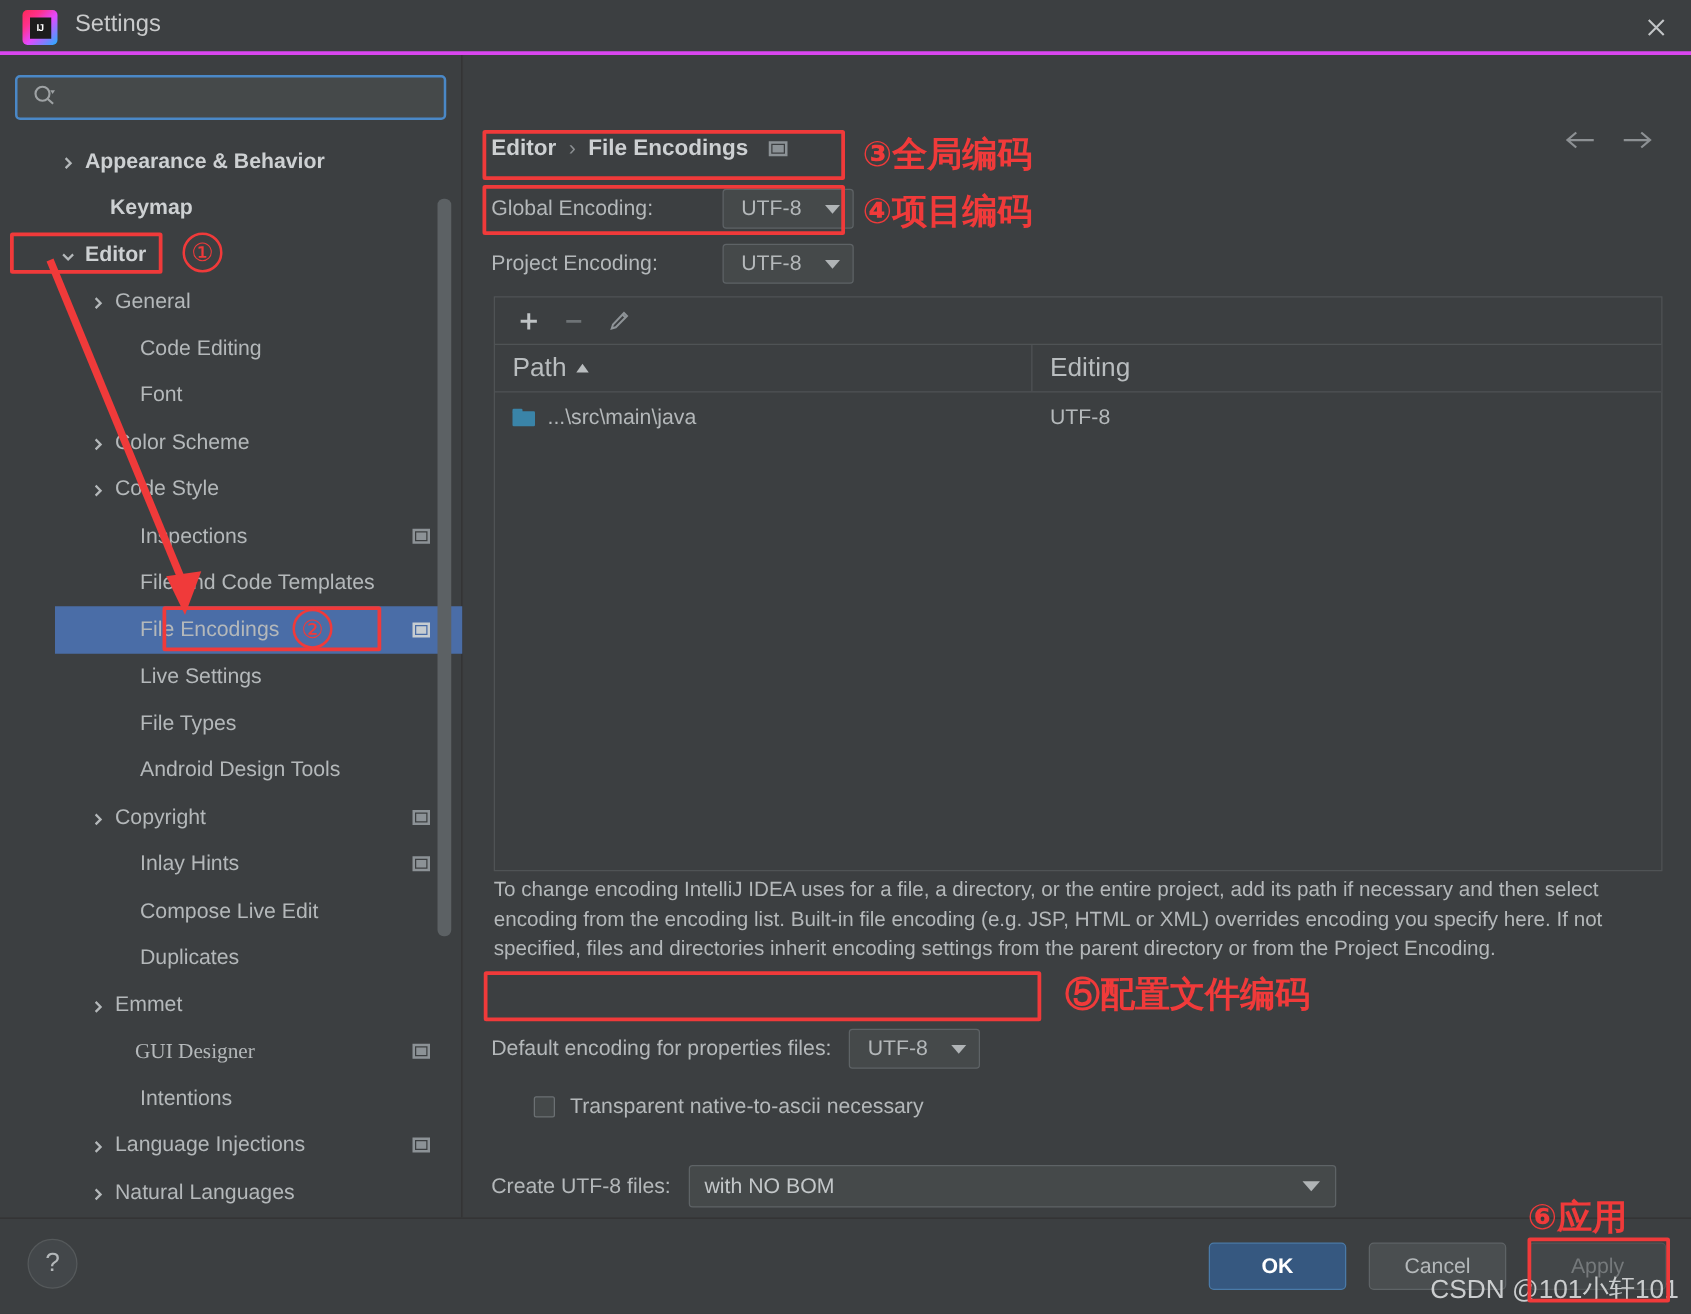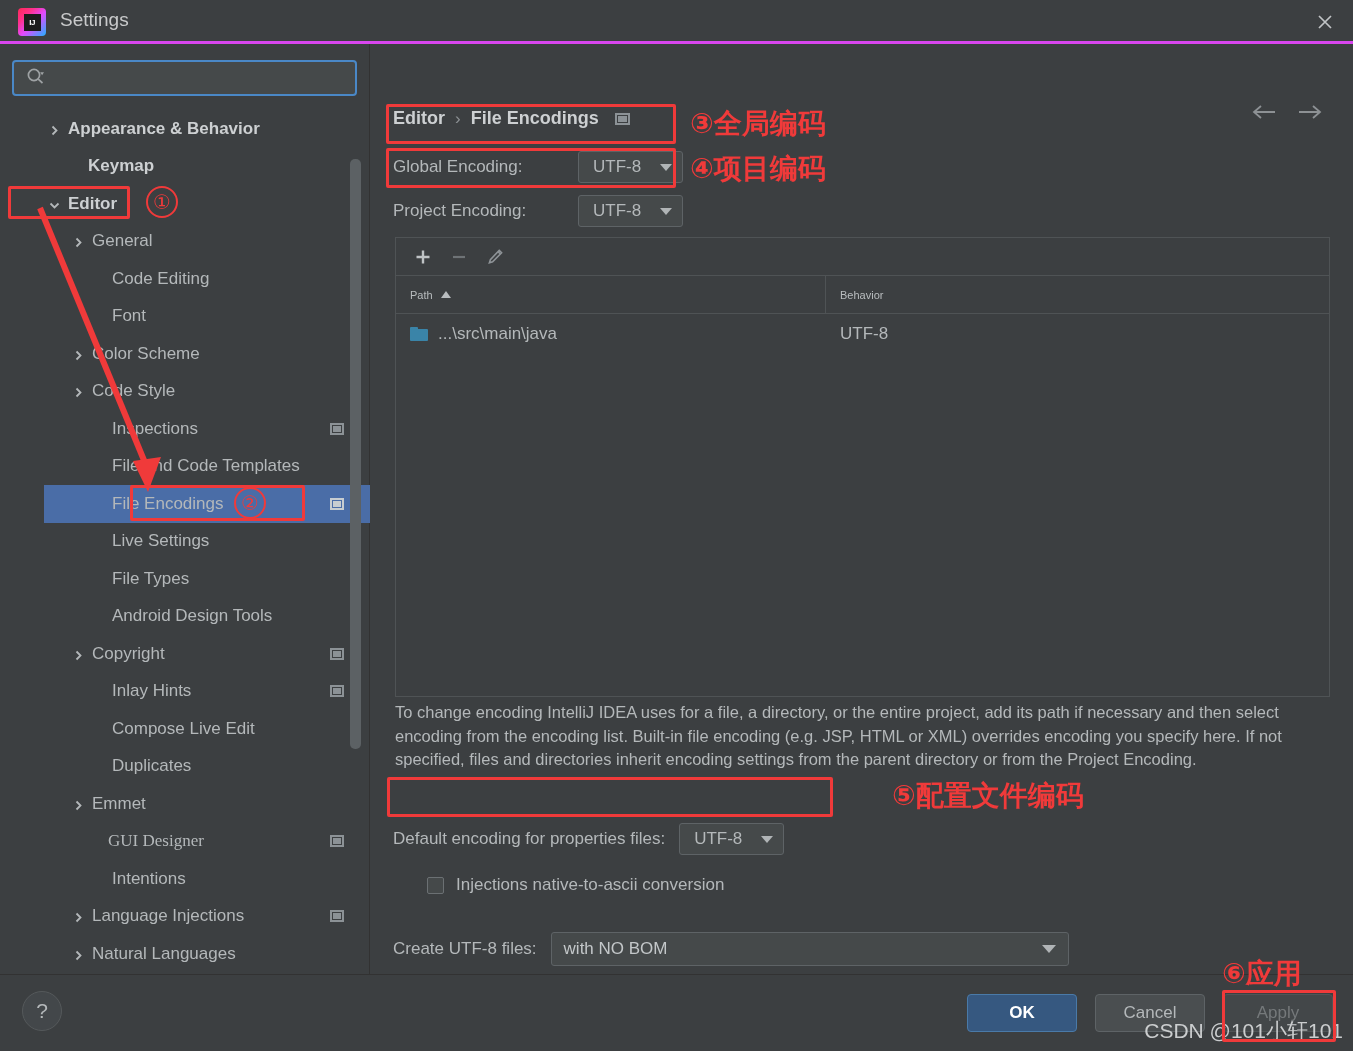--- a/index.html
+++ b/index.html
@@ -167,21 +167,21 @@
     width: 30px; height: 28px; display: flex; align-items: center; justify-content: center;
     cursor: pointer;
   }
   .tbl-head {
     height: 38px; display: flex; align-items: stretch;
     border-bottom: 1px solid #4f5355;
     background: #3c3f41;
   }
   .th {
     display: flex; align-items: center; gap: 8px;
-    color: #b9bdbf; font-size: 11px; padding-left: 14px;
+    color: #b9bdbf; font-size: 21px; padding-left: 14px;
   }
   .th.path { width: 430px; border-right: 1px solid #4f5355; }
   .th.enc { flex: 1; }
   .sort-caret {
     width: 0; height: 0;
     border-left: 5px solid transparent; border-right: 5px solid transparent;
     border-bottom: 7px solid #b9bdbf;
   }
   .tbl-row { height: 40px; display: flex; align-items: center; }
   .td.path { width: 430px; display: flex; align-items: center; gap: 10px; padding-left: 14px; }
@@ -493,21 +493,21 @@
             <path d="M13 4.6 L15.4 7" stroke="#8e9397" stroke-width="1.6"></path>
           </svg>
         </div>
       </div>
       <div class="tbl-head">
         <div class="th path">
           <span>Path</span>
           <span class="sort-caret"></span>
         </div>
         <div class="th enc">
-          <span>Behavior</span>
+          <span>Editing</span>
         </div>
       </div>
       <div id="table-rows">
           <div class="tbl-row">
             <div class="td path">
               <span class="folder-ico">
                 <span class="tab"></span>
                 <span class="body"></span>
               </span>
               <span class="txt">...\src\main\java</span>
@@ -522,21 +522,21 @@
     <div class="props-row">
       <span class="lbl">Default encoding for properties files:</span>
       <div class="combo">
         <span>UTF-8</span>
         <span class="caret"></span>
       </div>
     </div>
 
     <div class="chk-row">
       <span class="chkbox"></span>
-      <span>Injections native-to-ascii conversion</span>
+      <span>Transparent native-to-ascii necessary</span>
     </div>
 
     <div class="create-row">
       <span class="lbl">Create UTF-8 files:</span>
       <div class="wide-combo">
         <span>with NO BOM</span>
         <span class="caret"></span>
       </div>
     </div>
 
@@ -564,18 +564,18 @@
     <path d="M148 312 L133 281 L161 277 Z" fill="#f03a3a"></path>
   </svg>
 
   <div class="ann ann-box" style="left:386px; top:104px; width:290px; height:40px;"></div>
   <div class="ann ann-text" style="left:690px; top:105px;">③全局编码</div>
 
   <div class="ann ann-box" style="left:386px; top:148px; width:290px; height:40px;"></div>
   <div class="ann ann-text" style="left:690px; top:150px;">④项目编码</div>
 
   <div class="ann ann-box" style="left:387px; top:777px; width:446px; height:40px;"></div>
-  <div class="ann ann-text" style="left:892px; top:777px;">⑤配置文件编码</div>
+  <div class="ann ann-text" style="left:852px; top:777px;font-family:Liberation Mono, monospace;">⑤配置文件编码</div>
 
   <div class="ann ann-box" style="left:1222px; top:990px; width:114px; height:52px;"></div>
   <div class="ann ann-text" style="left:1222px; top:955px;">⑥应用</div>
 
 </div>
 
 </body></html>

